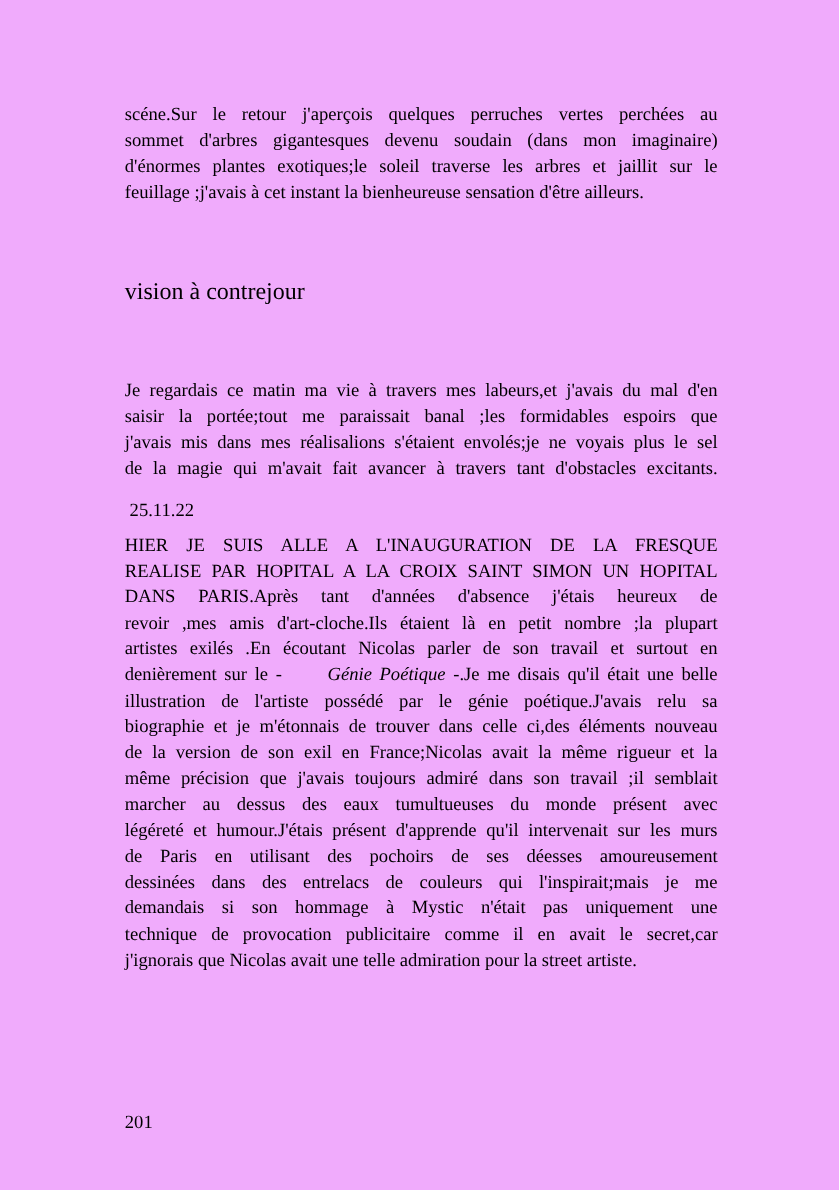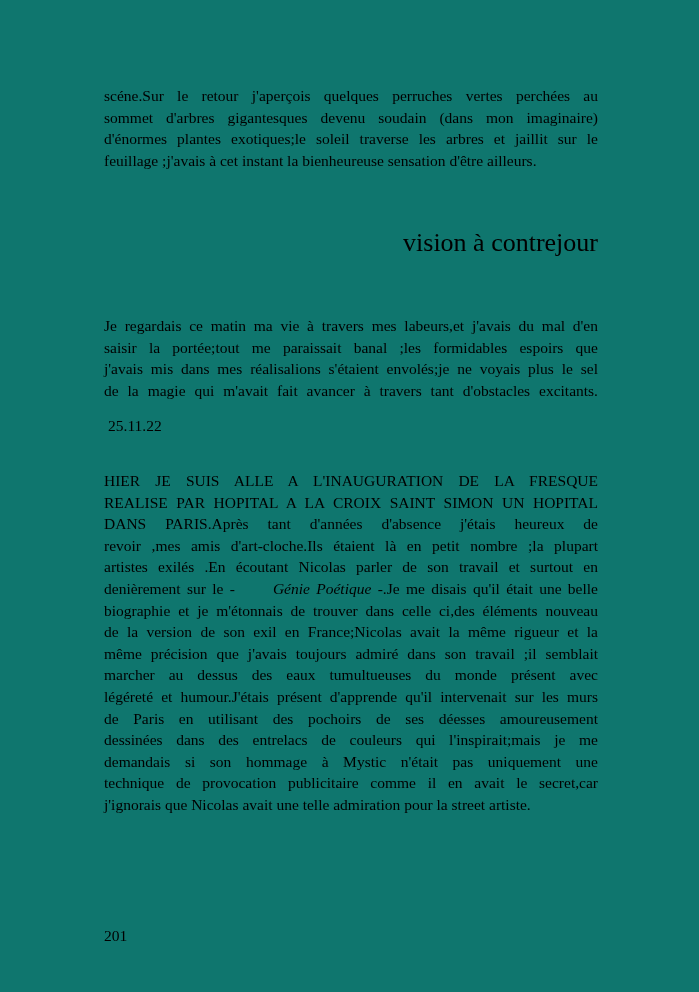--- a/index.html
+++ b/index.html
@@ -32,44 +32,44 @@
   }
   .italic {
     font-style: italic;
     margin-left: 38px;
   }
   .heading {
     position: absolute;
     left: 104px;
     width: 494px;
     top: 230px;
-    font-size: 26px;
+    font-size: 20px;
     line-height: 26px;
-    text-align: right;
+    text-align: left;
   }
   .date-line {
     position: absolute;
     left: 108px;
     top: 415px;
     line-height: 21.6px;
   }
   .page-number {
     position: absolute;
     left: 104px;
     top: 925px;
     line-height: 21.6px;
   }
   #para1 { top: 85px; }
   #para2 { top: 271px; margin-top: 44px; }
-  #para3 { top: 470px; }
+  #para3 { top: 444px; }
 </style>
 </head>
 <body>
 
-<div class="page" style="background: #0f766e; color: rgb(0, 0, 0);">
+<div class="page" style="background: #f0abfc; color: rgb(0, 0, 0);">
 
   <div id="para1" class="para">
       <div class="line"><span>scéne.Sur le retour j'aperçois quelques perruches vertes perchées au</span></div>
       <div class="line"><span>sommet d'arbres gigantesques devenu soudain (dans mon imaginaire)</span></div>
       <div class="line"><span>d'énormes plantes exotiques;le soleil traverse les arbres et jaillit sur le</span></div>
       <div class="line last"><span>feuillage ;j'avais à cet instant la bienheureuse sensation d'être ailleurs.</span></div>
     </div>
 
   <div class="heading">vision à contrejour</div>
 
@@ -82,20 +82,21 @@
 
   <div class="date-line">25.11.22</div>
 
   <div id="para3" class="para">
       <div class="line"><span>HIER JE SUIS ALLE A L'INAUGURATION DE LA FRESQUE</span></div>
       <div class="line"><span>REALISE PAR HOPITAL A LA CROIX SAINT SIMON UN HOPITAL</span></div>
       <div class="line"><span>DANS PARIS.Après tant d'années d'absence j'étais heureux de</span></div>
       <div class="line"><span>revoir ,mes amis d'art-cloche.Ils étaient là en petit nombre ;la plupart</span></div>
       <div class="line"><span>artistes exilés .En  écoutant Nicolas parler de son travail et surtout en</span></div>
       <div class="line"><span>denièrement sur le  -</span><span class="italic">Génie Poétique</span><span> -.Je me disais  qu'il était une belle</span></div>
+      <div class="line"><span>illustration de l'artiste possédé  par le  génie poétique.J'avais relu sa</span></div>
       <div class="line"><span>biographie et je m'étonnais de trouver dans celle ci,des éléments nouveau</span></div>
       <div class="line"><span>de la version de son exil en France;Nicolas avait la même rigueur et la</span></div>
       <div class="line"><span>même précision que j'avais toujours admiré dans son travail ;il semblait</span></div>
       <div class="line"><span>marcher au dessus des eaux tumultueuses du monde présent avec</span></div>
       <div class="line"><span>légéreté et humour.J'étais présent d'apprende qu'il intervenait sur les murs</span></div>
       <div class="line"><span>de Paris en  utilisant des pochoirs de ses déesses amoureusement</span></div>
       <div class="line"><span>dessinées dans des entrelacs de couleurs qui l'inspirait;mais je me</span></div>
       <div class="line"><span>demandais si son hommage à Mystic n'était pas uniquement une</span></div>
       <div class="line"><span>technique de provocation publicitaire comme il en avait le secret,car</span></div>
       <div class="line last"><span>j'ignorais que Nicolas avait une telle admiration pour la street artiste.</span></div>

